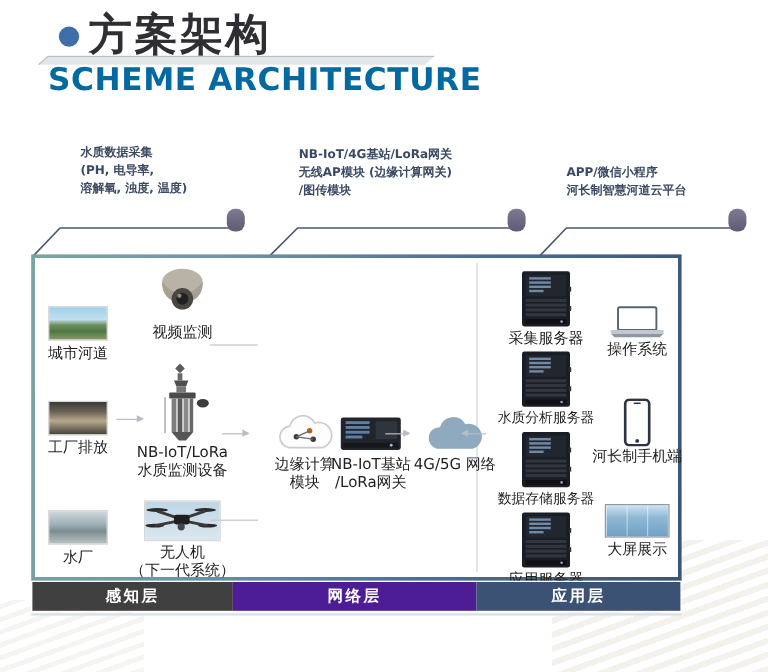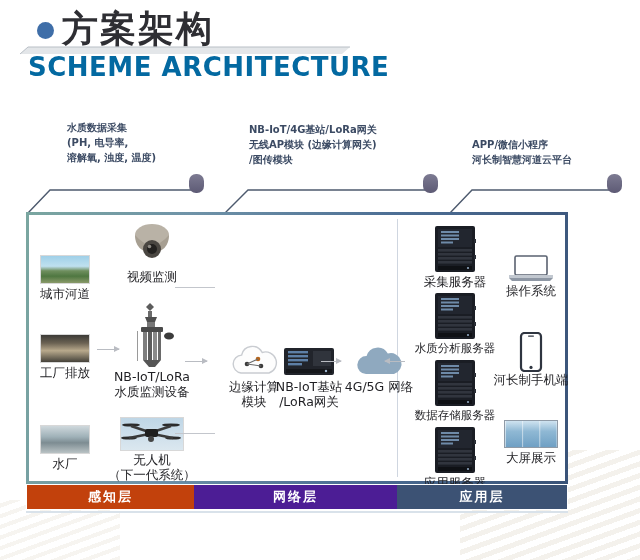--- a/index.html
+++ b/index.html
@@ -18,21 +18,21 @@
     opacity:.85;pointer-events:none;
   }
   .stripes2{
     position:absolute;left:0;bottom:0;width:120px;height:60px;
     background:repeating-linear-gradient(-20deg,
       #f3f0ea 0px,#f3f0ea 4px,#ffffff 4px,#ffffff 10px);
     opacity:.7;pointer-events:none;
   }
 
   
-  .header{position:absolute;left:0;top:0;width:596px;height:96px;}
+  .header{position:absolute;left:12px;top:0;width:596px;height:96px;}
   .hdr-dot{
     position:absolute;left:37px;top:22px;width:17px;height:17px;
     border-radius:50%;background:#3f6ea8;
   }
   .hdr-cn{
     position:absolute;left:62px;top:5px;
     font-family:"DejaVu Sans",sans-serif;
     font-size:36px;font-weight:bold;color:#2e2e33;letter-spacing:2px;
     white-space:nowrap;
   }
@@ -378,21 +378,21 @@
   </div>
 
   <div class="item" style="left:464px;top:205px;width:76px;">
     <span class="thumb t-screen" style="width:52px;height:26px;border:1px solid #8f9aa6;"></span>
     <div class="cap">大屏展示</div>
   </div>
 
 </div>
 
 <div class="layers">
-  <div class="layer" style="width:167px;background:#c2410c;">
+  <div class="layer" style="width:167px;background:#404040;">
     <span>感知层</span>
   </div>
   <div class="layer" style="width:203px;background:#4c1d95;">
     <span>网络层</span>
   </div>
   <div class="layer" style="flex:1;background:#3c5274;">
     <span>应用层</span>
   </div>
 </div>
 <div class="bar-underline"></div>

